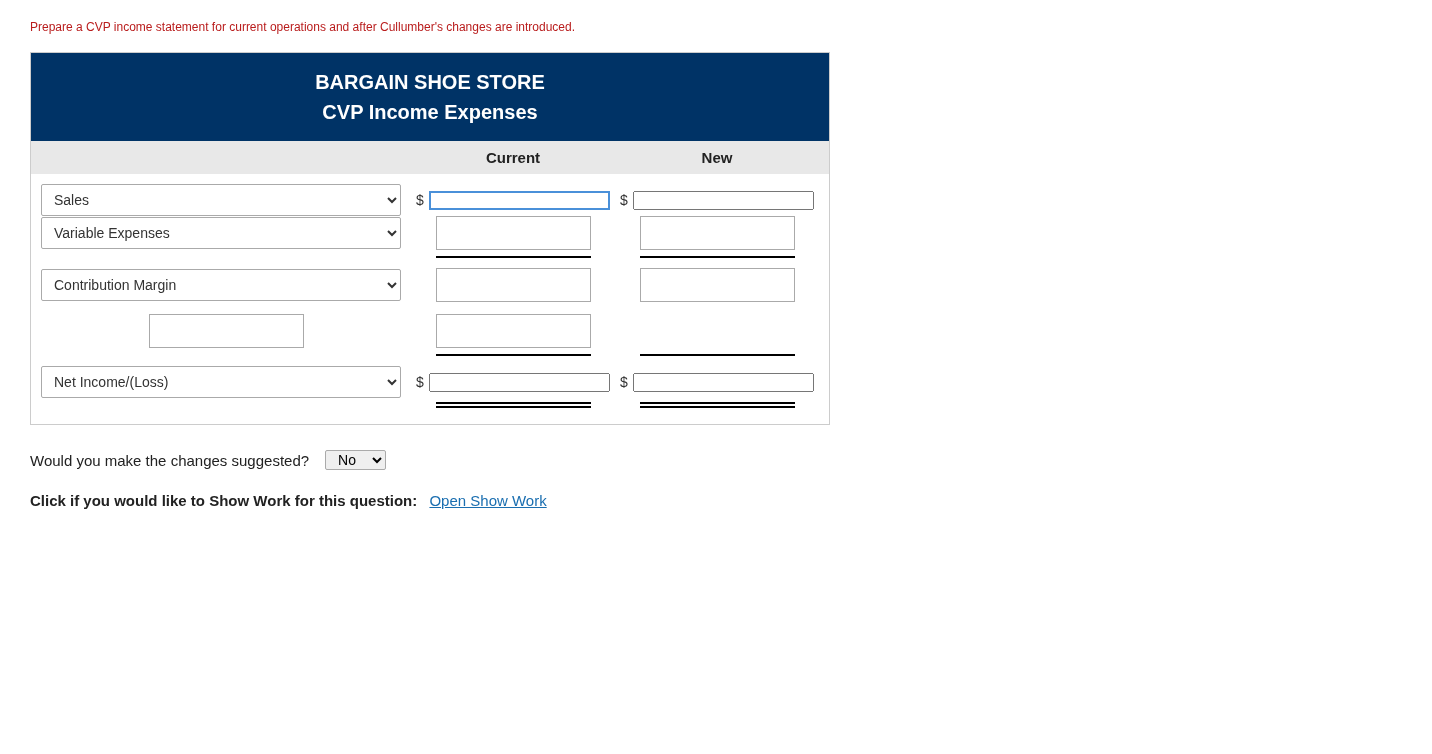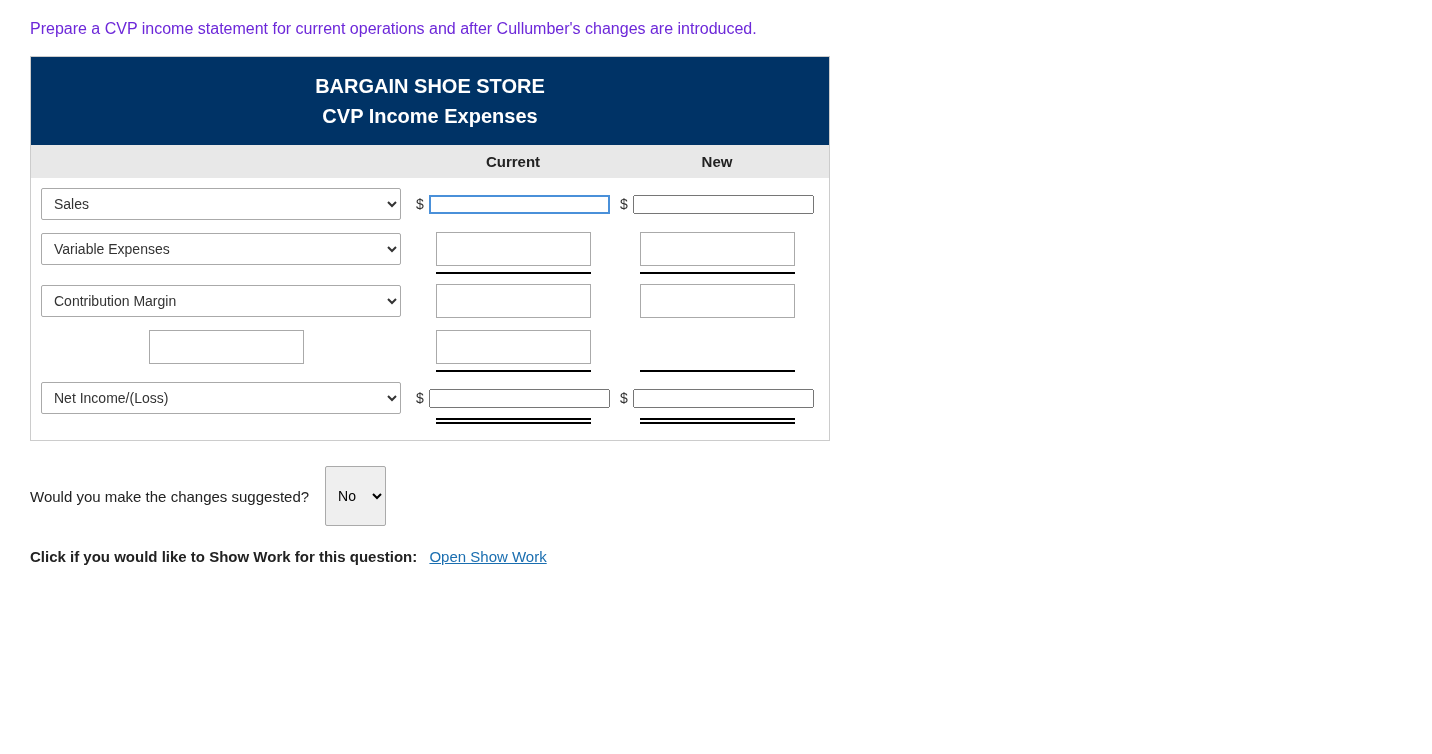--- a/index.html
+++ b/index.html
@@ -11,22 +11,22 @@
     body {
       font-family: Arial, sans-serif;
       font-size: 15px;
       color: #222;
       background: #fff;
       padding: 20px 30px;
     }
 
     .intro-text {
       margin-bottom: 18px;
-      font-size: 16px;
-      color: #6d28d9;
+      font-size: 12px;
+      color: #b91c1c;
     }
 
     .cvp-table-wrapper {
       width: 800px;
       border: 1px solid #ccc;
     }
 
     .cvp-header {
       background-color: #003366;
       color: #fff;
@@ -150,21 +150,21 @@
     }
 
     .would-you-row {
       display: flex;
       align-items: center;
       gap: 16px;
       margin-bottom: 22px;
     }
 
     .would-you-row select {
-      padding: 20px 8px;
+      padding: 0 8px;
       font-size: 14px;
       border: 1px solid #aaa;
       border-radius: 2px;
       cursor: pointer;
     }
 
     .show-work-row {
       font-size: 15px;
     }
 
@@ -203,21 +203,21 @@
   </div>
 
   <div class="cvp-subheader">
     <div class="col-label"></div>
     <div class="col-current">Current</div>
     <div class="col-new">New</div>
   </div>
 
   <div class="cvp-rows">
 
-    <div class="cvp-row" style="margin-bottom:12px;">
+    <div class="cvp-row" style="margin-bottom:0;">
       <div class="row-label">
         <select>
           <option>Sales</option>
         </select>
       </div>
       <div class="sales-current-group">
         <span class="dollar-sign">$</span>
         <input type="text" value="" style="border: 2px solid rgb(74, 144, 217);">
       </div>
       <div class="sales-new-group">

